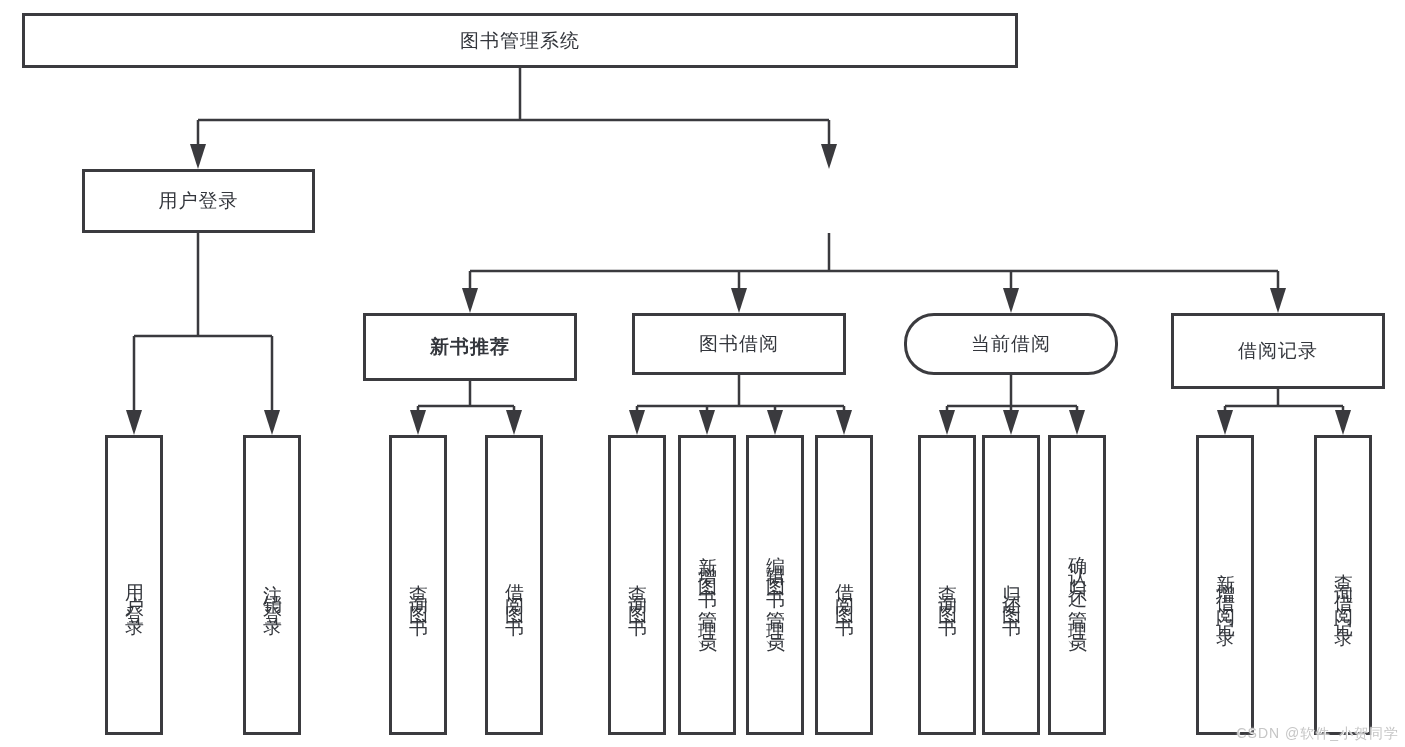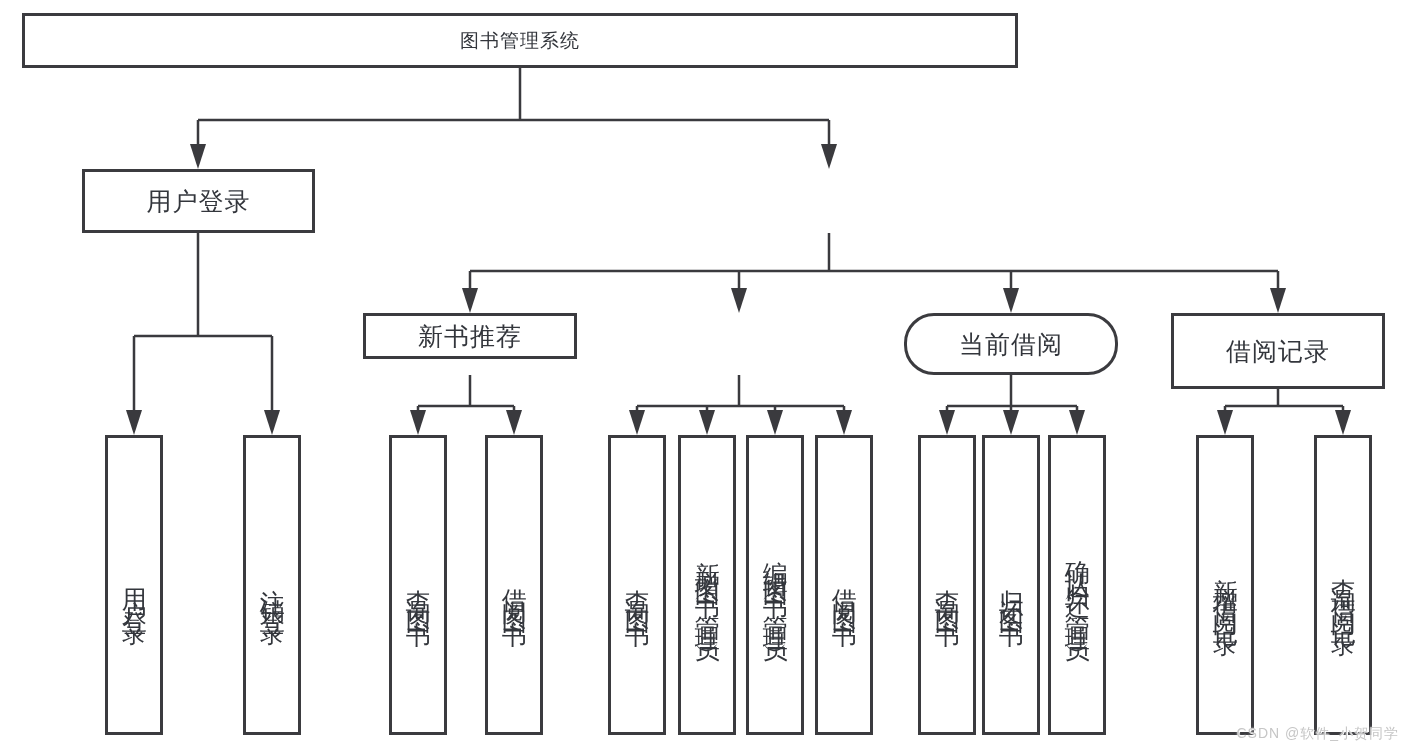--- a/index.html
+++ b/index.html
@@ -22,21 +22,21 @@
     height: 747px;
   }
   .box {
     position: absolute;
     box-sizing: border-box;
     border: 3px solid #3b3b3f;
     background: #ffffff;
     display: flex;
     align-items: center;
     justify-content: center;
-    font-size: 25px;
+    font-size: 19px;
     color: #33363c;
     letter-spacing: 1px;
     z-index: 2;
   }
   .box.root  { font-size: 19px; }
   .vtext {
     writing-mode: vertical-rl;
     text-orientation: mixed;
     letter-spacing: 11px;
     margin-bottom: -11px;
@@ -123,22 +123,25 @@
   </svg>
 
   <div class="box root" style="left:22px; top:13px; width:996px; height:55px;">
     <span>图书管理系统</span>
   </div>
 
   <div class="box" style="left:82px; top:169px; width:233px; height:64px;">
     <span>用户登录</span>
   </div>
 
-  <div class="box" style="left:363px; top:313px; width:214px; height:46px;">
+  <div class="box" style="left:363px; top:313px; width:214px; height:68px;font-weight:bold;">
     <span>新书推荐</span>
+  </div>
+  <div class="box" style="left:632px; top:313px; width:214px; height:62px;">
+    <span>图书借阅</span>
   </div>
   <div class="box" style="left:904px; top:313px; width:214px; height:62px;border-radius:30px;">
     <span>当前借阅</span>
   </div>
   <div class="box" style="left:1171px; top:313px; width:214px; height:76px;">
     <span>借阅记录</span>
   </div>
 
   <div class="box" style="left:105px; top:435px; width:58px; height:300px;">
     <span class="vtext">用户登录</span>

